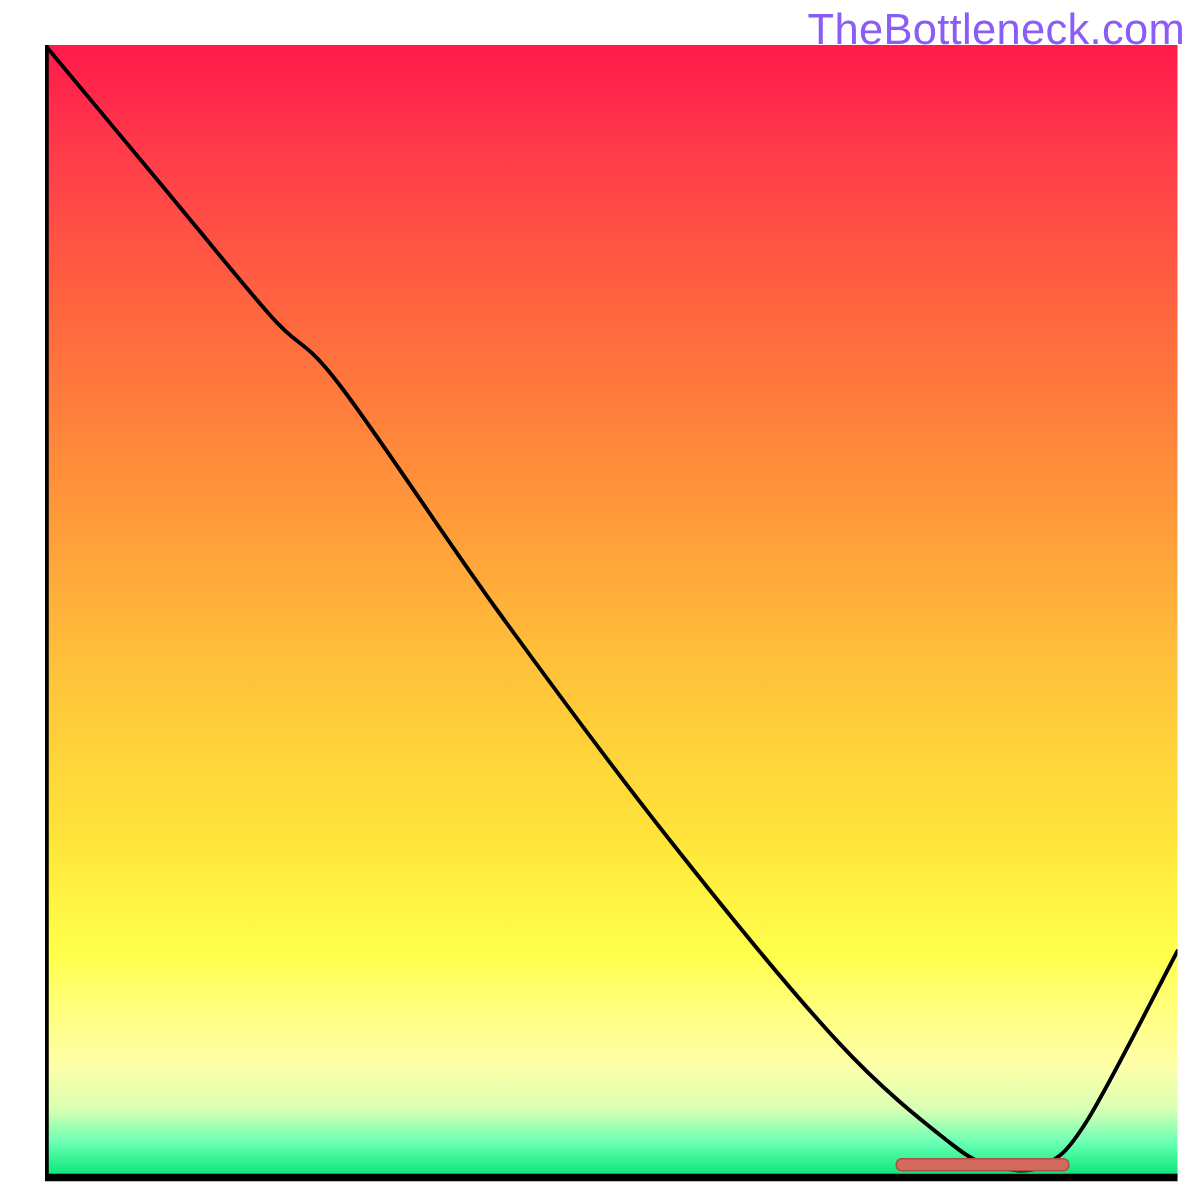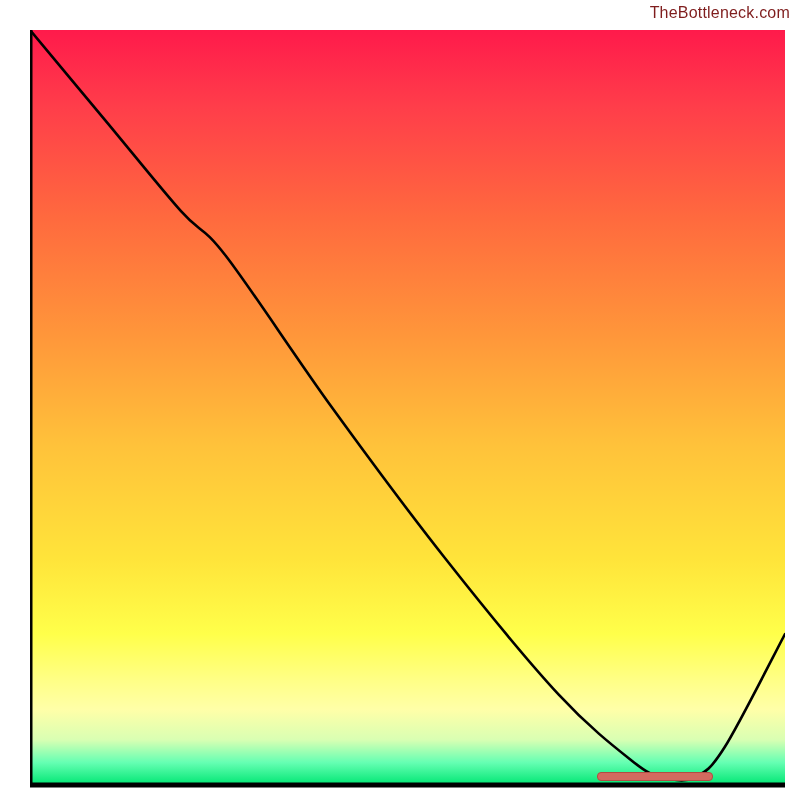--- a/index.html
+++ b/index.html
@@ -13,22 +13,22 @@
   }
   .wrap {
     position: relative;
     width: 800px;
     height: 800px;
   }
   .watermark {
     position: absolute;
     top: 4px;
     right: 10px;
-    color: #7f1d1d;
-    font-size: 16px;
+    color: #8b5cf6;
+    font-size: 29px;
     font-weight: 500;
     letter-spacing: 0.2px;
   }
   .plot {
     position: absolute;
     left: 30px;
     top: 30px;
     width: 755px;
     height: 755px;
     background: #ffffff;

